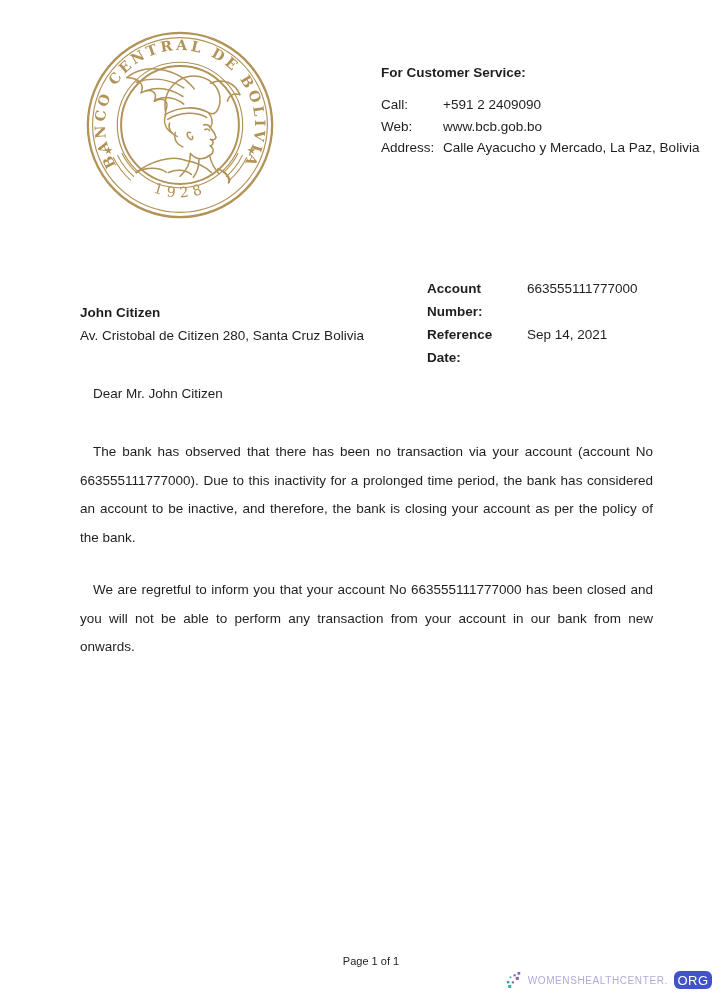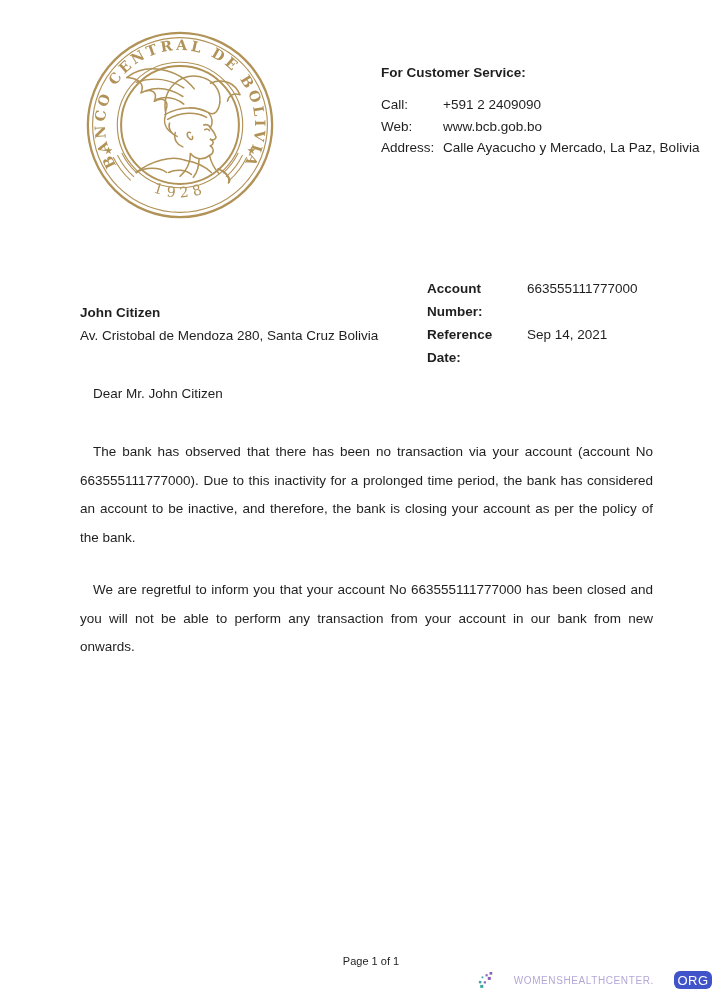--- a/index.html
+++ b/index.html
@@ -34,21 +34,21 @@
   .acct-row{display:flex;line-height:23px;}
   .acct-label{width:100px;flex:none;font-weight:bold;}
   
   .salutation{position:absolute;left:93px;top:386px;}
   .para{position:absolute;left:80px;width:573px;text-align:justify;line-height:28.5px;text-indent:13px;}
   .para1{top:438px;}
   .para2{top:576px;}
   .closing{position:absolute;left:80px;top:720px;line-height:28.5px;}
   
   .pagenum{position:absolute;left:11px;top:955px;width:100%;text-align:center;font-size:11px;}
-  .watermark{position:absolute;right:8px;top:971px;display:flex;align-items:center;gap:20px;}
+  .watermark{position:absolute;right:8px;top:971px;display:flex;align-items:center;gap:6px;}
   .wm-text{font-size:10px;letter-spacing:0.6px;color:var(--wm_text);}
   .wm-badge{font-size:13px;font-weight:normal;letter-spacing:0.5px;color:#fff;
             background:var(--wm_badge);padding:1.5px 3.5px;border-radius:6px;}
   .wm-icon{width:16px;height:18px;}
 </style>
 </head>
 <body>
 
 <div class="page">
 
@@ -136,21 +136,21 @@
     </div>
     <div class="cs-row">
       <span class="cs-label">Address:</span>
       <span>Calle Ayacucho y Mercado, La Paz, Bolivia</span>
     </div>
   </div>
 
   <div class="meta">
     <div>
       <div class="name">John Citizen</div>
-      <div class="line">Av. Cristobal de Mendoza 280, Santa Cruz Bolivia</div>
+      <div class="line">Av. Cristobal de Citizen 280, Santa Cruz Bolivia</div>
     </div>
   </div>
 
   <div class="acct">
     <div class="acct-row">
       <span class="acct-label">Account Number:</span>
       <span>663555111777000</span>
     </div>
     <div class="acct-row">
       <span class="acct-label">Reference Date:</span>

